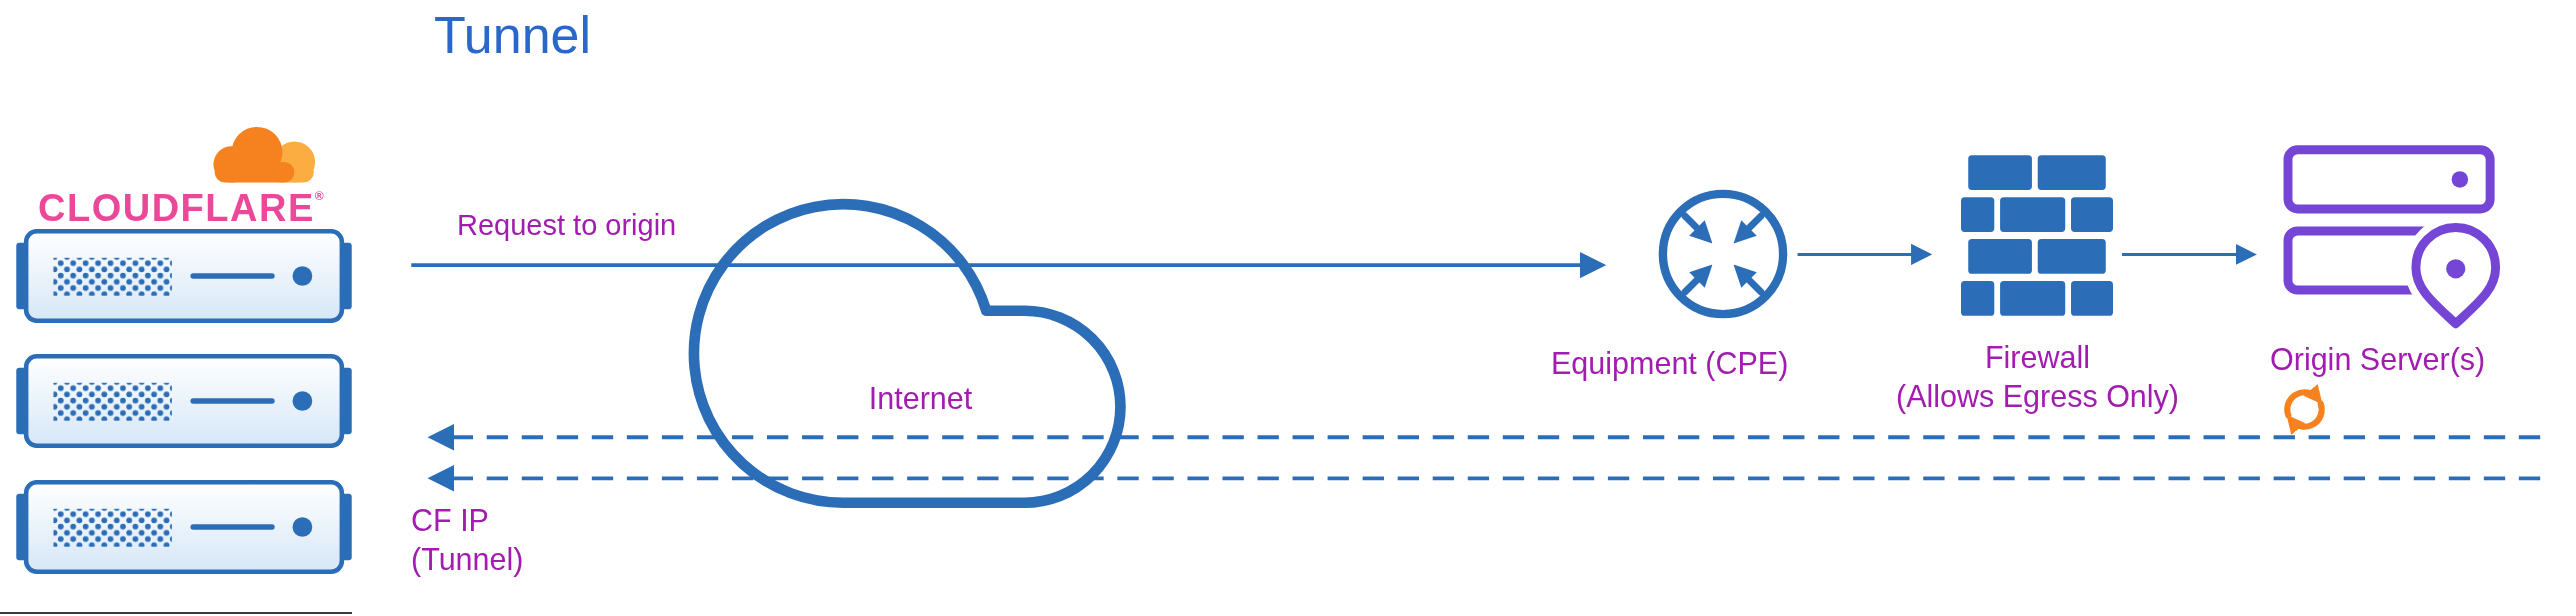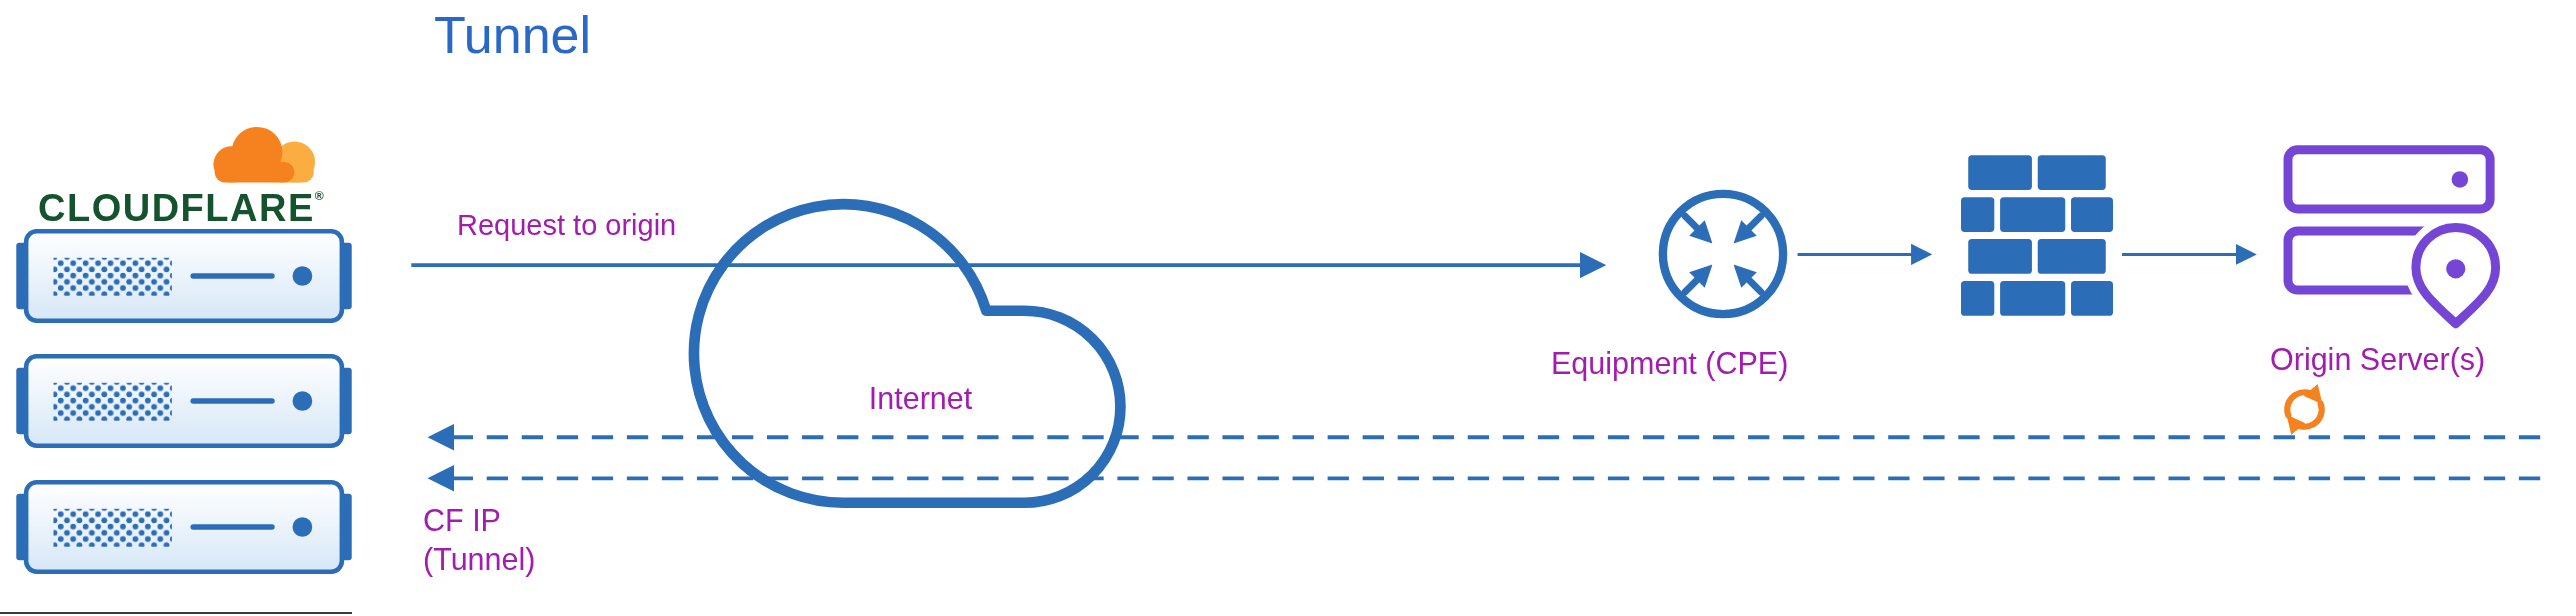--- a/index.html
+++ b/index.html
@@ -9,21 +9,21 @@
     background:#ffffff;
     font-family:"Liberation Sans", sans-serif;
     overflow:hidden;
   }
   .diagram-title {
     position:absolute; left:434px; top:4.6px; margin:0;
     font-size:52px; font-weight:500; color:#2968C8;
   }
   .brand {
     position:absolute; left:38px; top:187px;
-    font-size:38px; font-weight:700; letter-spacing:1.5px; color:#14532d;
+    font-size:38px; font-weight:700; letter-spacing:1.5px; color:#ec4899;
     white-space:nowrap;
   }
   .brand sup { font-size:12.2px; vertical-align:21.3px; font-weight:700; }
   .label {
     position:absolute; color:#a21caf; font-size:30.5px; line-height:1.28;
     white-space:nowrap;
   }
   .label.center { text-align:center; }
   .wires { position:absolute; left:0; top:0; width:2576px; height:617px; }
   .icon-box { position:absolute; }
@@ -178,26 +178,30 @@
   </div>
 
   <div class="label" style="left:457px; top:207px; font-size:29px;">Request to origin</div>
 
   <div class="label center" style="left:819px; top:379px; width:203px;">Internet</div>
 
   <div class="label" style="left:1551px; top:344px;">
     <div>Equipment (CPE)</div>
   </div>
 
+  <div class="label center" style="left:1866px; top:338px; width:343px;">
+    <div>Firewall</div>
+    <div>(Allows Egress Only)</div>
+  </div>
 
   <div class="label" style="left:2270px; top:340px;">Origin Server(s)</div>
 
 
 
-  <div class="label" style="left:411px; top:501px;margin-left:12px;">
+  <div class="label" style="left:411px; top:501px;">
     <div>CF IP</div>
     <div>(Tunnel)</div>
   </div>
 
   <div class="bottom-divider"></div>
 
 </div>
 
 
 </body></html>

